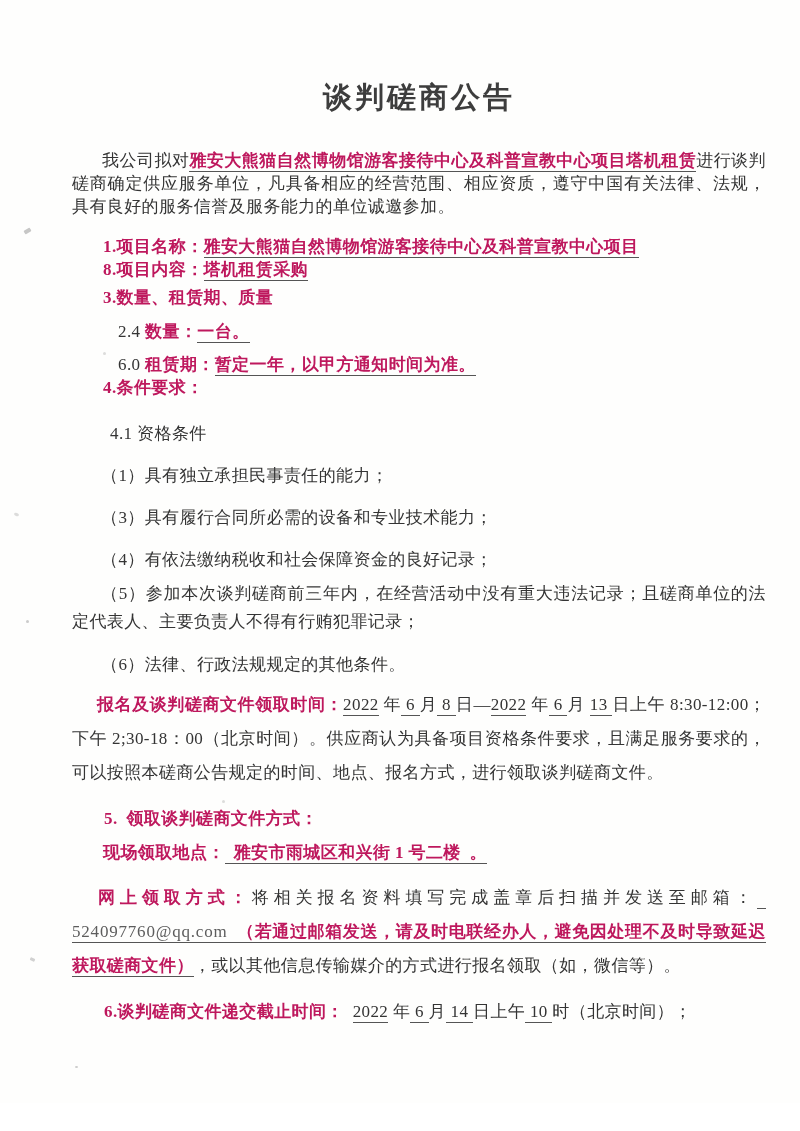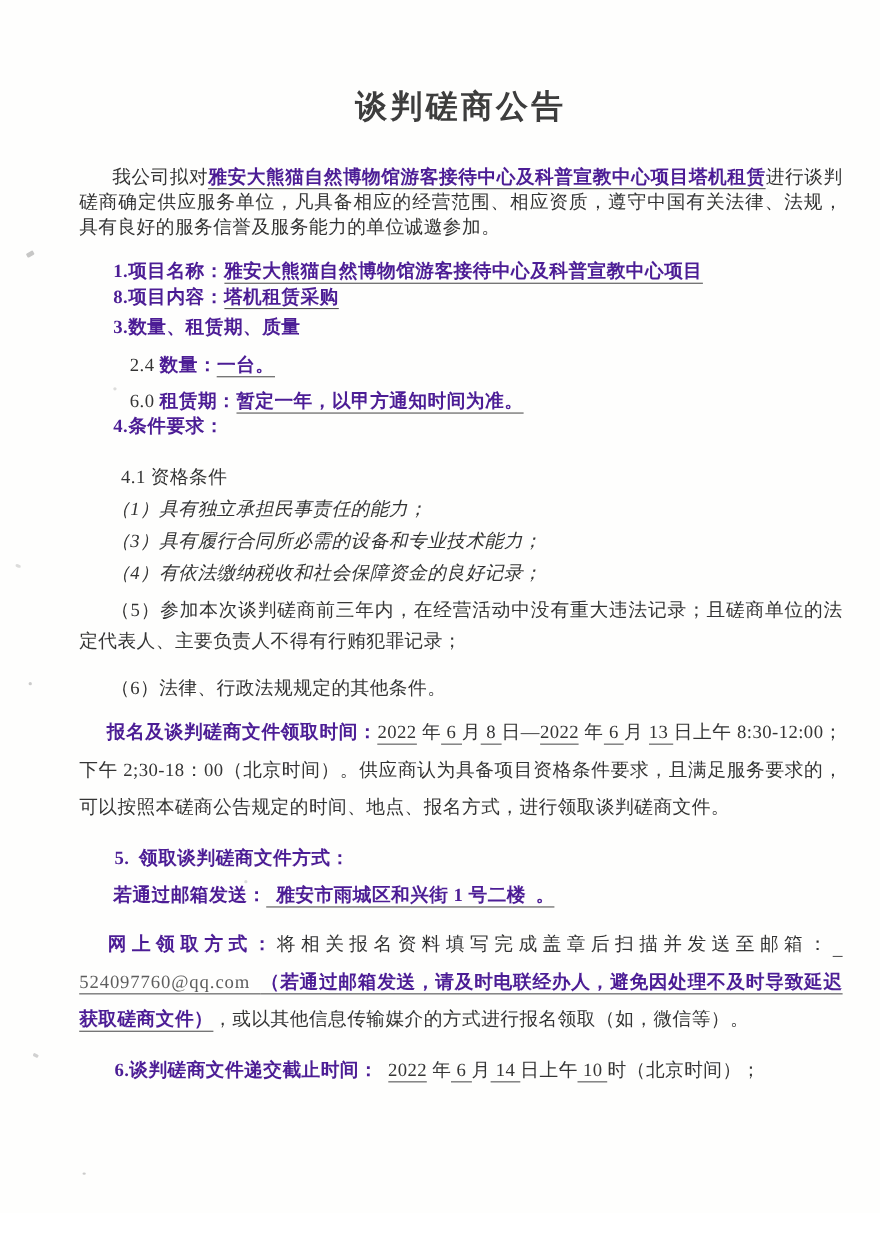--- a/index.html
+++ b/index.html
@@ -29,39 +29,39 @@
     letter-spacing: 3px;
     color: #3d3d3d;
   }
   .line, .para {
     font-size: 17px;
     line-height: 23px;
     letter-spacing: 0.4px;
     color: #343434;
   }
   .para { text-align: justify; }
-  .b { font-weight: bold; color: #4c1d95; }
+  .b { font-weight: bold; color: #be185d; }
   .u { border-bottom: 1px solid #555; padding-bottom: 1px; }
   .email { color: #5d5d5d; letter-spacing: 0.8px; }
 
   
   .intro        { margin-top: 37px; text-indent: 30px; }
   .item-l1      { padding-left: 31px; }
   .item1        { margin-top: 11px; }
   .item2        { margin-top: 0; }
   .item3        { margin-top: 5px; }
   .sub3         { padding-left: 46px; }
   .s31          { margin-top: 11px; }
   .s32          { margin-top: 10px; }
   .s33          { margin-top: 11px; }
   .item4        { margin-top: 0; }
   .sub4         { padding-left: 38px; }
   .s41          { margin-top: 23px; }
   .cond         { padding-left: 29px; }
-  .c1, .c2, .c3, .c4 { margin-top: 6px; font-style: italic; }
+  .c1, .c2, .c3, .c4 { margin-top: 19px; }
   .c5           { margin-top: 9px; line-height: 28px; text-indent: 29px; padding-left: 0; }
   .c6           { margin-top: 5px; }
   .s42          { margin-top: 10px; }
   .signup       { margin-top: 12px; line-height: 34px; text-indent: 25px; }
   .item5        { margin-top: 1px; padding-left: 32px; }
   .onsite       { margin-top: 11px; text-indent: 31px; }
   .online       { margin-top: 11px; line-height: 34px; text-indent: 26px; }
   .item6        { margin-top: 0; padding-left: 32px; }
 
   
@@ -101,21 +101,21 @@
     <div class="line cond c1"><span>（1）具有独立承担民事责任的能力；</span></div>
     <div class="line cond c3"><span>（3）具有履行合同所必需的设备和专业技术能力；</span></div>
     <div class="line cond c4"><span>（4）有依法缴纳税收和社会保障资金的良好记录；</span></div>
     <p class="para c5"><span>（5）参加本次谈判磋商前三年内，在经营活动中没有重大违法记录；且磋商单位的法定代表人、主要负责人不得有行贿犯罪记录；</span></p>
     <div class="line cond c6"><span>（6）法律、行政法规规定的其他条件。</span></div>
 
 
     <p class="para signup"><span class="b">报名及谈判磋商文件领取时间：</span><span class="u">2022</span><span> 年</span><span class="u"> 6 </span><span>月</span><span class="u"> 8 </span><span>日—</span><span class="u">2022</span><span> 年</span><span class="u"> 6 </span><span> 月 </span><span class="u"> 13 </span><span>日上午 8:30-12:00；下午 2;30-18：00（北京时间）。供应商认为具备项目资格条件要求，且满足服务要求的，可以按照本磋商公告规定的时间、地点、报名方式，进行领取谈判磋商文件。</span></p>
 
     <div class="line item5"><span class="b">5. 领取谈判磋商文件方式：</span></div>
-    <p class="para onsite"><span class="b">若通过邮箱发送：</span><span class="b u"> 雅安市雨城区和兴街 1 号二楼 。</span></p>
+    <p class="para onsite"><span class="b">现场领取地点：</span><span class="b u"> 雅安市雨城区和兴街 1 号二楼 。</span></p>
     <p class="para online"><span class="b">网上领取方式：</span><span>将相关报名资料填写完成盖章后扫描并发送至邮箱：</span><span class="u email"> 524097760@qq.com </span><span class="b u">（若通过邮箱发送，请及时电联经办人，避免因处理不及时导致延迟获取磋商文件）</span><span>，或以其他信息传输媒介的方式进行报名领取（如，微信等）。</span></p>
 
     <div class="line item6"><span class="b">6.谈判磋商文件递交截止时间：</span><span> </span><span class="u">2022</span><span> 年</span><span class="u"> 6 </span><span>月</span><span class="u"> 14 </span><span>日上午</span><span class="u"> 10 </span><span>时（北京时间）；</span></div>
 
   </div>
 
   <div class="speck m1"></div>
   <div class="speck m2"></div>
   <div class="speck m3"></div>
   <div class="speck m4"></div>

